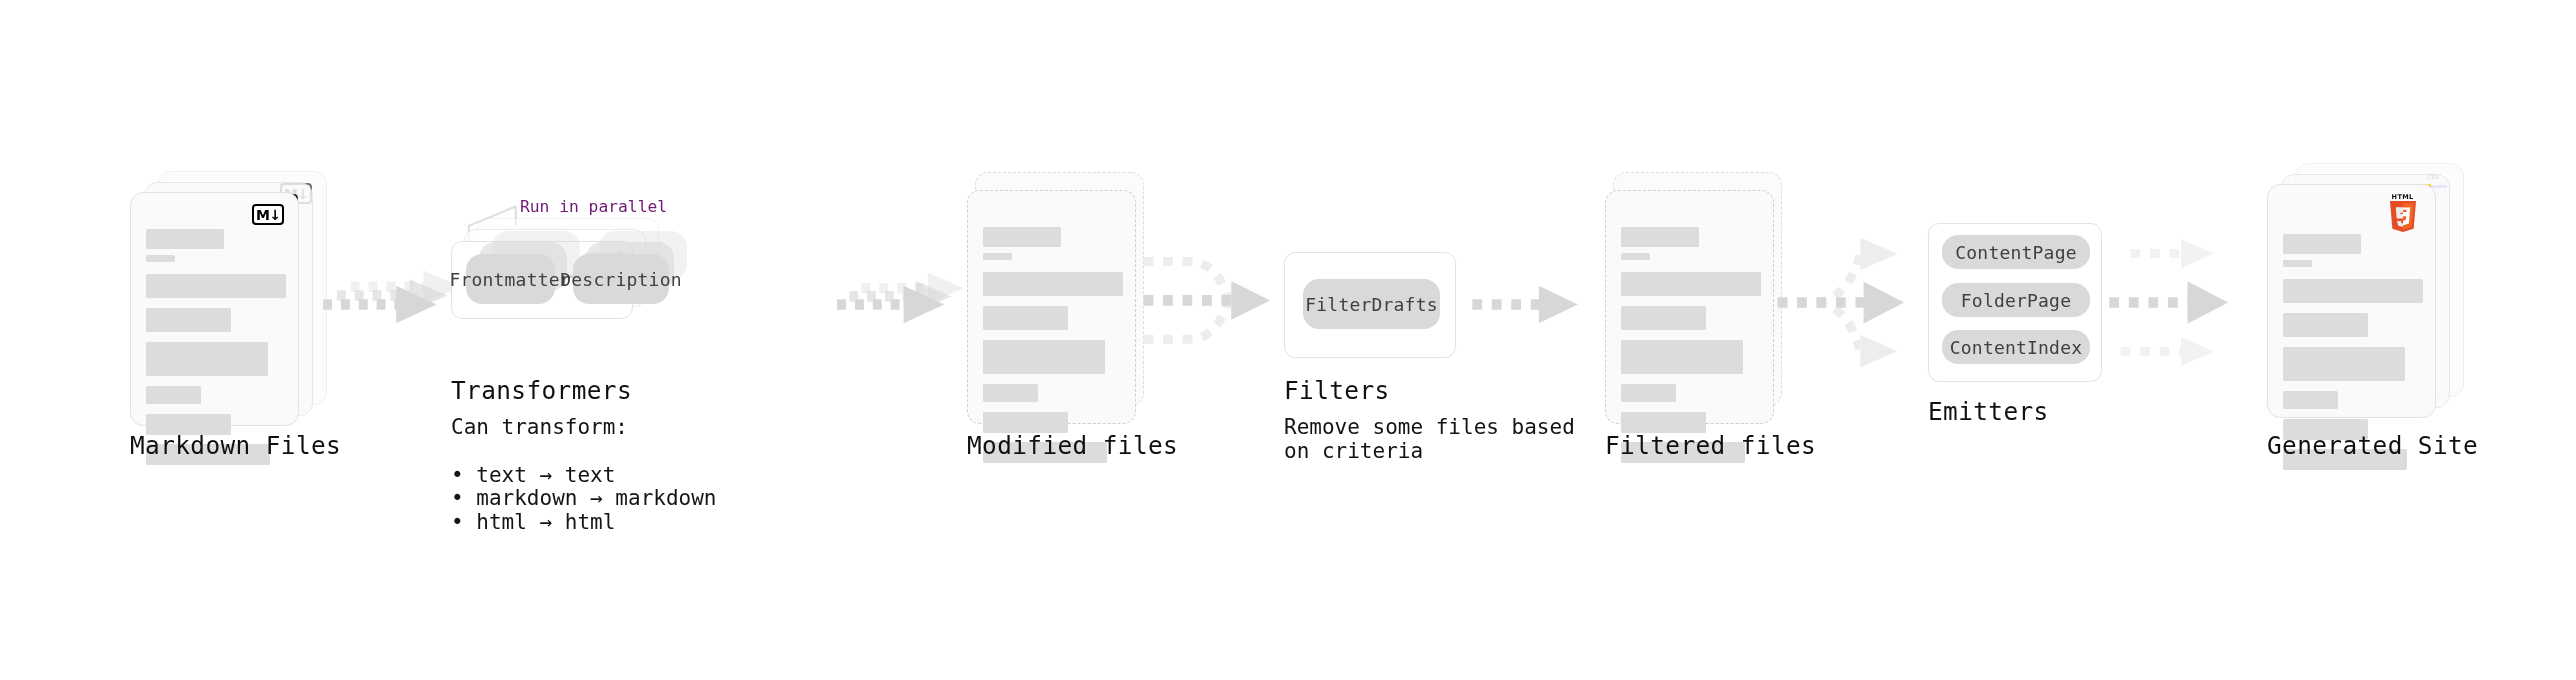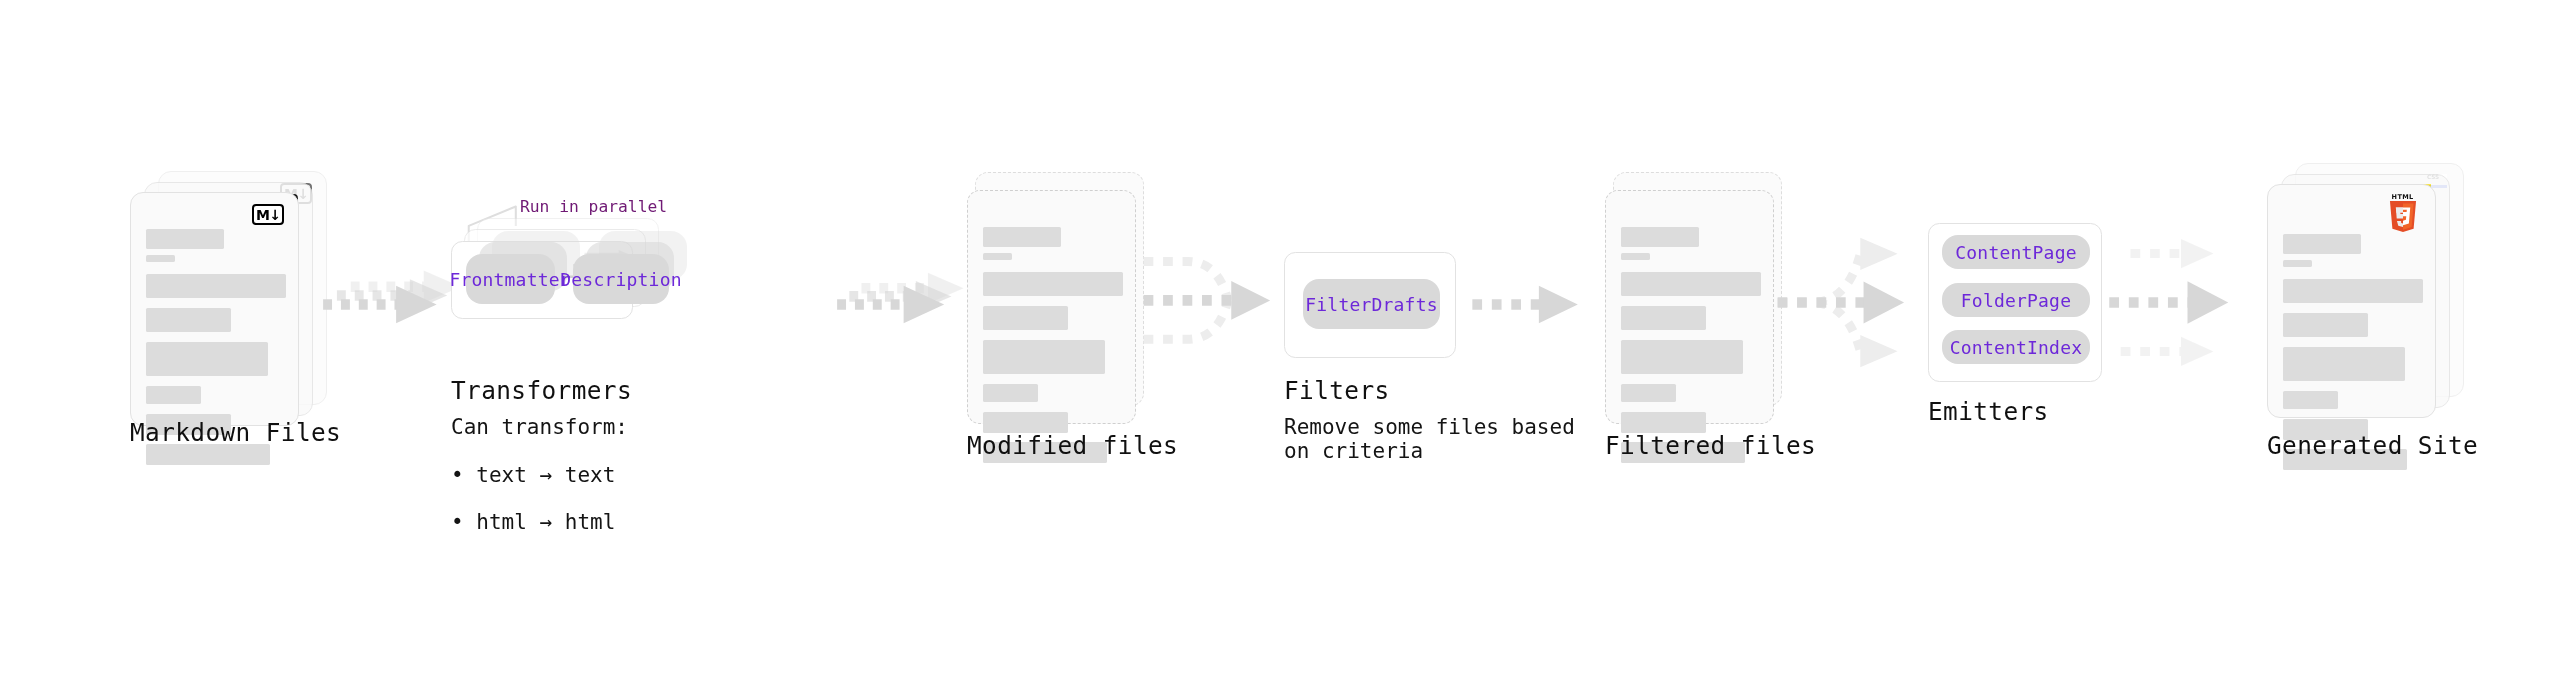--- a/index.html
+++ b/index.html
@@ -121,21 +121,21 @@
   .pbox {
     position: absolute;
     border: 1.6px solid #e2e2e2;
     border-radius: 11.4px;
     background: #ffffff;
     box-sizing: border-box;
   }
   .pill {
     background: #d9d9d9;
     border-radius: 16px;
-    color: #6d28d9;
+    color: #404040;
     display: flex;
     align-items: center;
     justify-content: center;
     font-size: 18px;
     letter-spacing: 0.2px;
     white-space: nowrap;
   }
 
   
   .cap-title {
@@ -192,21 +192,21 @@
             <div class="sk" style="width: 140px; height: 24.4px; margin-bottom: 9.8px;"></div>
             <div class="sk" style="width: 85px; height: 24.4px; margin-bottom: 9.8px;"></div>
             <div class="sk" style="width: 122px; height: 34px; margin-bottom: 9.8px;"></div>
             <div class="sk" style="width: 55px; height: 18px; margin-bottom: 9.8px;"></div>
             <div class="sk" style="width: 85px; height: 21px; margin-bottom: 9.8px;"></div>
             <div class="sk" style="width: 124px; height: 21px; margin-bottom: 0px;"></div>
           </div>
       </div>
     </div>
   </div>
-  <div class="cap-title" style="left:130px; top:418px;">Markdown Files</div>
+  <div class="cap-title" style="left:130px; top:431px;">Markdown Files</div>
 
   <div class="node" style="left:315px; top:268px;">
     <svg width="146" height="73" viewBox="0 0 180 90">
       <g opacity="0.35" transform="translate(34,-22)">
         <line x1="10" y1="45" x2="104" y2="45" stroke="#d7d7d7" stroke-width="13" stroke-dasharray="11 11"></line>
         <polygon points="100,25 146,45 100,65" fill="#d7d7d7"></polygon>
       </g>
       <g opacity="0.6" transform="translate(17,-11)">
         <line x1="10" y1="45" x2="104" y2="45" stroke="#d7d7d7" stroke-width="13" stroke-dasharray="11 11"></line>
         <polygon points="100,25 146,45 100,65" fill="#d7d7d7"></polygon>
@@ -250,20 +250,23 @@
     </svg>
 
     <div class="pill" style="position:absolute;left:14.6px;  top:59px; width:89px; height:50px;">Frontmatter</div>
     <div class="pill" style="position:absolute;left:122px; top:59px; width:96px; height:50px;">Description</div>
   </div>
   <div class="run-parallel" style="left:520px; top:197px;">Run in parallel</div>
   <div class="cap-title" style="left:451px; top:376px;">Transformers</div>
   <div class="cap-sub" style="left:451px; top:416px;">Can transform:</div>
   <div class="cap-sub bul" style="left:451px; top:440px;">
     <span>•&nbsp;</span><span>text → text</span>
+  </div>
+  <div class="cap-sub bul" style="left:451px; top:463px;">
+    <span>•&nbsp;</span><span>markdown → markdown</span>
   </div>
   <div class="cap-sub bul" style="left:451px; top:487px;">
     <span>•&nbsp;</span><span>html → html</span>
   </div>
 
   <div class="node" style="left:829px; top:268px;">
     <svg width="146" height="73" viewBox="0 0 180 90">
       <g opacity="0.35" transform="translate(30,-20)">
         <line x1="10" y1="45" x2="96" y2="45" stroke="#d7d7d7" stroke-width="13" stroke-dasharray="11 11"></line>
         <polygon points="92,26 136,45 92,64" fill="#d7d7d7"></polygon>

